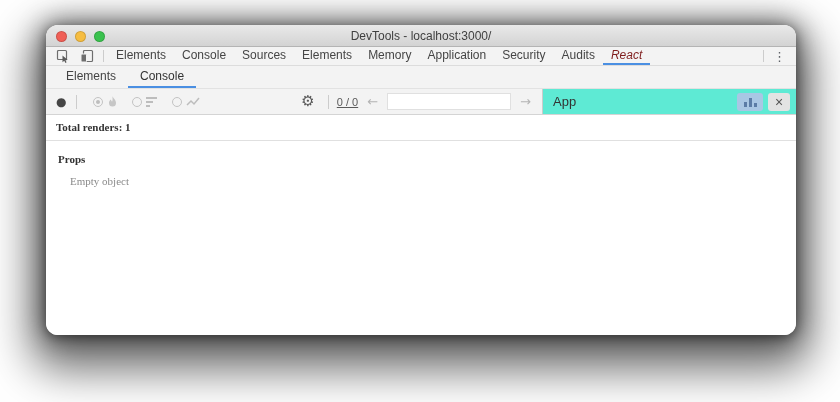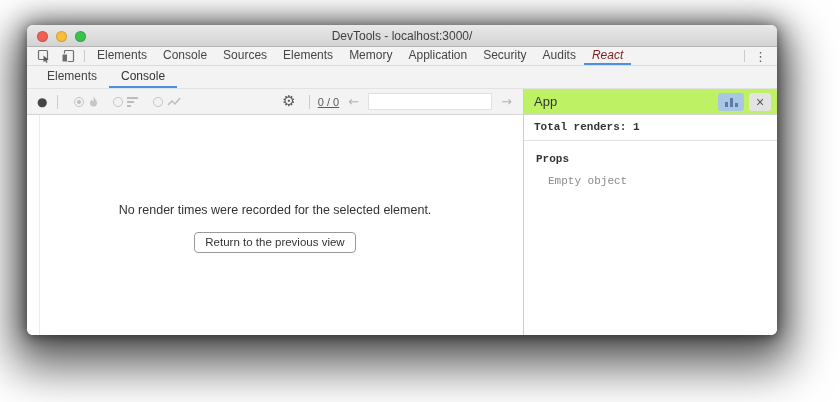--- a/index.html
+++ b/index.html
@@ -1,21 +1,21 @@
 <!DOCTYPE html>
 <html><head>
 <meta charset="utf-8">
 <style>
   * { margin:0; padding:0; box-sizing:border-box; }
   body { width:840px; height:402px; background:#ffffff; font-family:"Liberation Sans", sans-serif; overflow:hidden; }
   .stage { position:relative; width:840px; height:402px; }
 
   .window {
-    position:absolute; left:27px; top:25px; width:750px; height:310px;
-    background:#fff; border-radius:6px; overflow:hidden;
+    position:absolute; left:46px; top:25px; width:750px; height:310px;
+    background:#fff; border-radius:12px; overflow:hidden;
     box-shadow: 0 20px 45px 14px rgba(0,0,0,0.58), 0 0 24px 4px rgba(0,0,0,0.42), 0 2px 10px rgba(0,0,0,0.35);
     display:flex; flex-direction:column;
   }
 
   
   .titlebar {
     height:22px; flex:0 0 22px; position:relative;
     background:linear-gradient(#e9e9e9,#d3d3d3);
     border-bottom:1px solid #b4b4b4;
     display:flex; align-items:center; justify-content:center;
@@ -56,39 +56,39 @@
   .record-glyph { font-size:12px; color:#454545; line-height:1; font-family:"DejaVu Sans", sans-serif; }
   .chart-option { display:flex; align-items:center; gap:4px; margin-left:8px; }
   .radio { width:10px; height:10px; border:1px solid #c3c3c3; border-radius:50%; position:relative; background:#f3f3f3; }
   .radio.on::after { content:""; position:absolute; left:2px; top:2px; width:4px; height:4px; border-radius:50%; background:#bdbdbd; }
   .gear { font-size:15px; color:#5a5a5a; font-family:"DejaVu Sans", sans-serif; line-height:1; }
   .counter { font-size:11px; color:#5a5a5a; white-space:nowrap;text-decoration:underline; }
   .nav-arrow { font-size:13px; color:#b3b3b3; font-family:"DejaVu Sans", sans-serif; line-height:1; padding:0 2px; }
   .search-input { width:124px; height:17px; border:1px solid #e0e0e0; background:#fff; font-size:11px; padding:0 4px; outline:none; }
   .ml-auto { margin-left:auto; }
 
-  .panel-header { flex:1; background:#bef264; display:flex; align-items:center; padding:0 6px; }
+  .panel-header { flex:1; background:#5eead4; display:flex; align-items:center; padding:0 6px; }
   .panel-title { font-size:13px; color:#333; margin-left:4px; }
   .chart-toggle { margin-left:auto; width:26px; height:18px; background:#a9c7e4; border-radius:3px; display:flex; align-items:flex-end; justify-content:center; gap:2px; padding-bottom:4px; }
   .bar { width:3px; background:#5b7ca6; }
   .bar.b1 { height:5px; } .bar.b2 { height:9px; } .bar.b3 { height:4px; }
   .close-btn { margin-left:5px; width:22px; height:18px; background:#e3e3e3; border-radius:3px; display:flex; align-items:center; justify-content:center; font-size:14px; color:#555; line-height:1; }
 
   
   .content-row { flex:1; display:flex; min-height:0; }
   .main-area { width:497px; flex:0 0 497px; background:#fff; border-right:1px solid #ccc; position:relative;
     display:flex; flex-direction:column; align-items:center; padding-top:88px; gap:15px; }
   .gutter-line { position:absolute; left:12px; top:0; bottom:0; width:1px; background:#ececec; }
   .empty-msg { font-size:12.5px; color:#333; }
   .return-btn {
     font-family:"Liberation Sans", sans-serif; font-size:11.5px; color:#333;
     background:#fff; border:1px solid #999; border-radius:4px; padding:3px 10px 4px;
   }
 
-  .panel-body { flex:1; background:#fff; font-family:Liberation Mono, monospace; font-size:11px; color:#333; }
+  .panel-body { flex:1; background:#fff; font-family:Liberation Serif, serif; font-size:11px; color:#333; }
   .total-renders { padding:6px 10px 7px; border-bottom:1px solid #e0e0e0; font-weight:bold; }
   .props-label { padding:12px 10px 0 12px; font-weight:bold; }
   .props-value { padding:10px 10px 0 24px; color:#8a8a8a; }
 
   svg { display:block; }
 </style>
 </head>
 <body>
 
 <div class="stage">
@@ -186,25 +186,20 @@
               <span class="bar b3"></span>
           </span>
         </div>
         <div class="close-btn">
           <span>×</span>
         </div>
       </div>
     </div>
 
     <div class="content-row">
-      <div class="main-area">
-        <div class="gutter-line"></div>
-        <div class="empty-msg">No render times were recorded for the selected element.</div>
-        <button class="return-btn">Return to the previous view</button>
-      </div>
       <div class="panel-body">
         <div class="total-renders">Total renders: 1</div>
         <div class="props-label">Props</div>
         <div class="props-value">Empty object</div>
       </div>
     </div>
 
   </div>
 </div>
 

